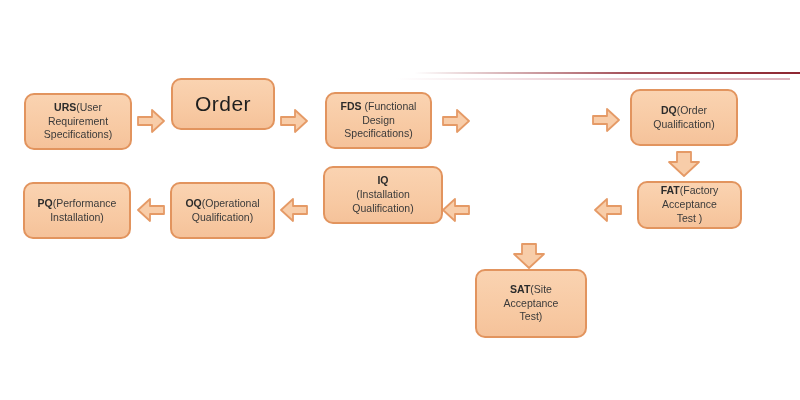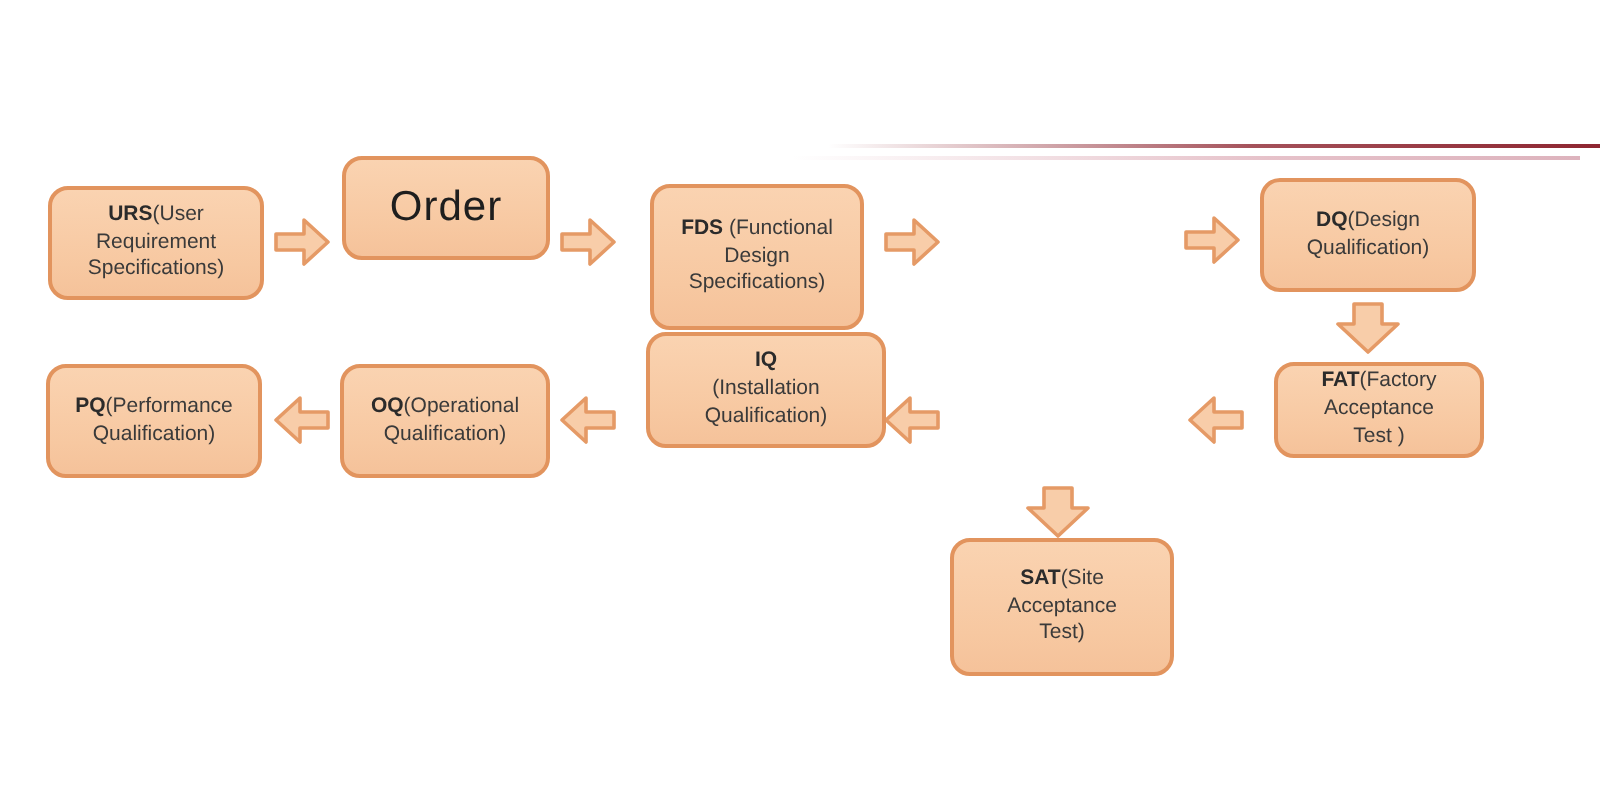--- a/index.html
+++ b/index.html
@@ -21,21 +21,21 @@
     display:flex;align-items:center;justify-content:center;
     text-align:center;color:#3a3a3a;padding:2px 4px;
   }
   .txt{white-space:pre-line;font-size:10.5px;line-height:1.32;}
   .txt b{font-weight:bold;color:#2b2b2b;}
   .big .txt{font-size:21px;color:#1e1e1e;letter-spacing:.5px;line-height:1.1;}
   .semi .txt{font-weight:600;}
   
   .n-urs{left:24px;top:83px;width:108px;height:57px}
   .n-order{left:171px;top:68px;width:104px;height:52px}
-  .n-fds{left:325px;top:82px;width:107px;height:73px}
+  .n-fds{left:325px;top:82px;width:107px;height:57px}
   .n-dds{left:478px;top:84px;width:100px;height:54px}
   .n-dq{left:630px;top:79px;width:108px;height:57px}
   .n-pq{left:23px;top:172px;width:108px;height:57px}
   .n-oq{left:170px;top:172px;width:105px;height:57px}
   .n-iq{left:323px;top:156px;width:120px;height:58px}
   .n-install{left:478px;top:171px;width:102px;height:59px}
   .n-fat{left:637px;top:171px;width:105px;height:48px}
   .n-sat{left:475px;top:259px;width:112px;height:69px}
   
   .arrow{position:absolute;width:28px;height:26px;}
@@ -76,21 +76,21 @@
   </div>
   <svg class="arrow a3" viewBox="0 0 28 26">
       <polygon points="1,9 15,9 15,2 27,13 15,24 15,17 1,17"></polygon>
     </svg>
 
   <svg class="arrow a4" viewBox="0 0 28 26">
       <polygon points="1,9 15,9 15,2 27,13 15,24 15,17 1,17"></polygon>
     </svg>
 
   <div class="box n-dq">
-    <span class="txt"><b>DQ</b><span>(Design
+    <span class="txt"><b>DQ</b><span>(Order
 Qualification)</span></span>
   </div>
 
   <svg class="arrow down d1" viewBox="0 0 32 26">
       <polygon points="9,1 23,1 23,11 31,11 16,25 1,11 9,11"></polygon>
     </svg>
 
   <div class="box n-fat">
     <span class="txt"><b>FAT</b><span>(Factory
 Acceptance
@@ -116,21 +116,21 @@
   <div class="box n-oq">
     <span class="txt"><b>OQ</b><span>(Operational
 Qualification)</span></span>
   </div>
   <svg class="arrow b4" viewBox="0 0 28 26">
       <polygon points="27,9 13,9 13,2 1,13 13,24 13,17 27,17"></polygon>
     </svg>
 
   <div class="box n-pq">
     <span class="txt"><b>PQ</b><span>(Performance
-Qualification)</span></span>
+Installation)</span></span>
   </div>
 
   <svg class="arrow down d2" viewBox="0 0 32 26">
       <polygon points="9,1 23,1 23,11 31,11 16,25 1,11 9,11"></polygon>
     </svg>
 
   <div class="box n-sat">
     <span class="txt"><b>SAT</b><span>(Site
 Acceptance
 Test)</span></span>

